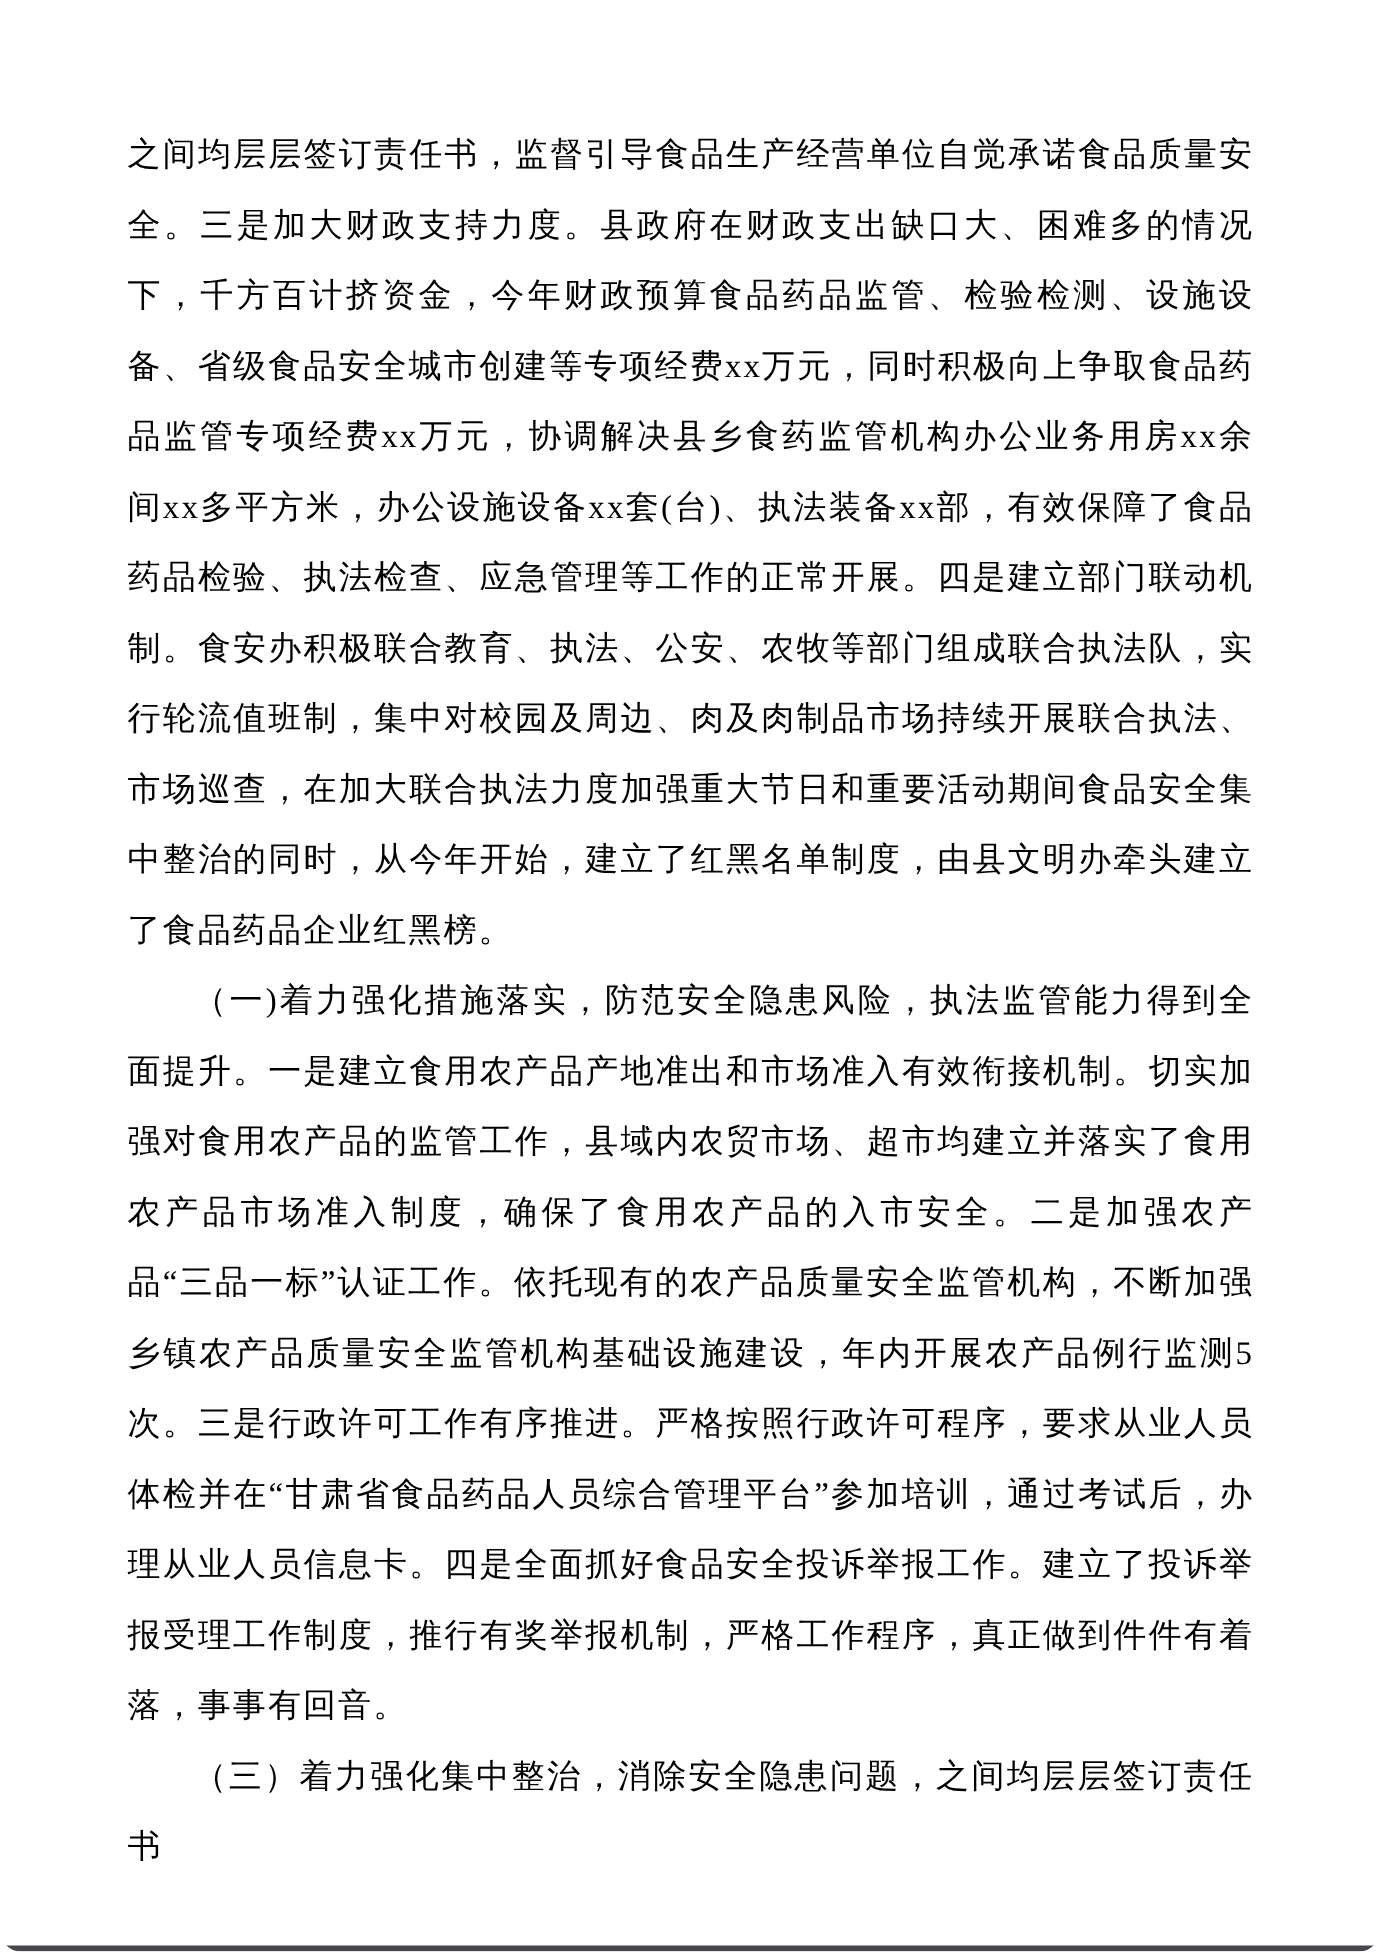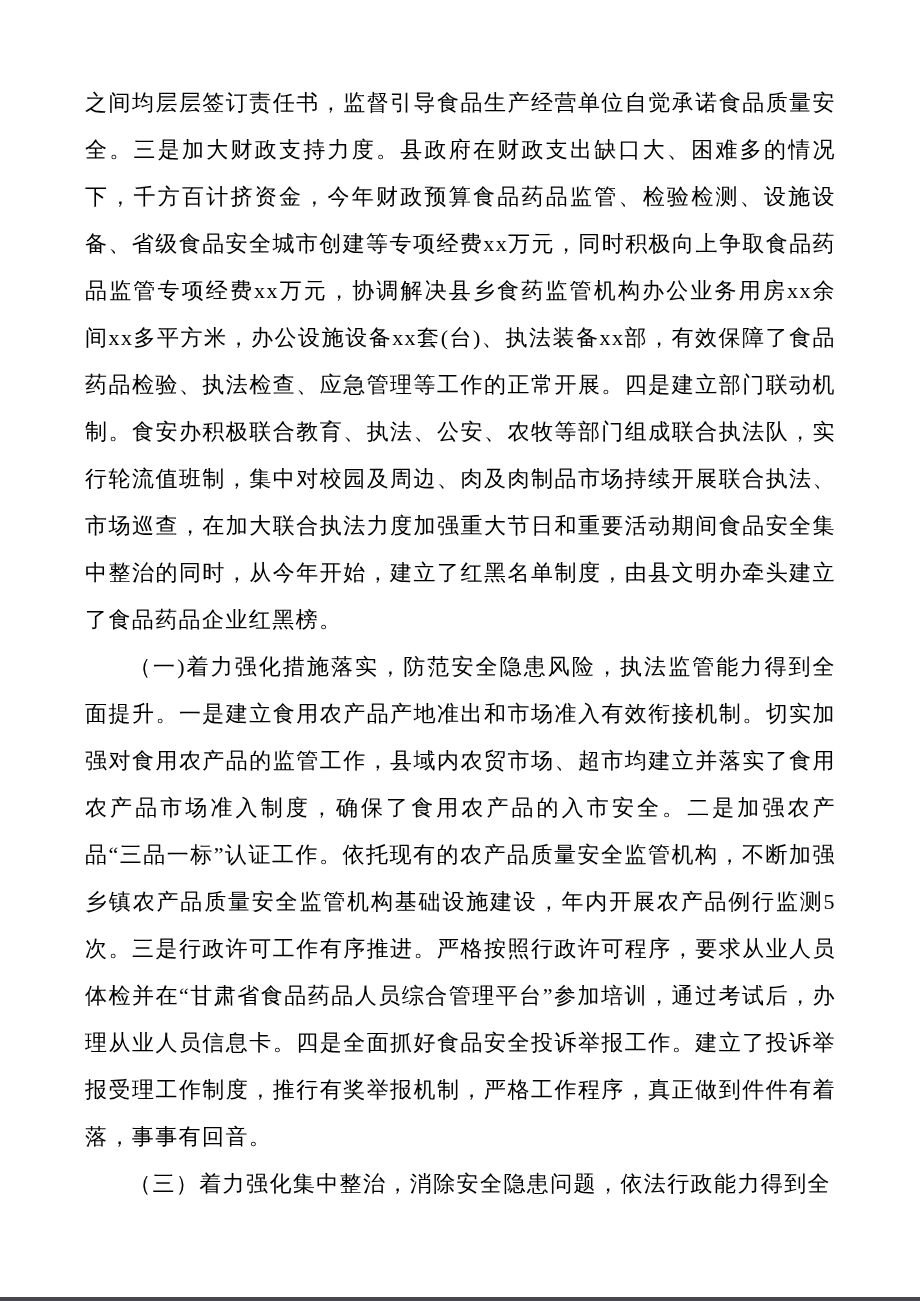--- a/index.html
+++ b/index.html
@@ -8,20 +8,21 @@
     background: #ffffff;
   }
   .page {
     position: relative;
     width: 920px;
     height: 1301px;
     background: #ffffff;
     box-sizing: border-box;
     padding: 79px 84px 16px 85px;
     overflow: hidden;
+    border-radius: 14px;
   }
   .doc-body {
     font-family: "Liberation Serif", "DejaVu Serif", serif;
     font-size: 22px;
     line-height: 47px;
     color: #000000;
     letter-spacing: 1.4px;
   }
   .para {
     margin: 0;
@@ -41,16 +42,16 @@
     background: #46464c;
   }
 </style>
 </head>
 <body>
 
 <div class="page">
   <div class="doc-body" id="paragraphs">
       <p class="para">之间均层层签订责任书，监督引导食品生产经营单位自觉承诺食品质量安全。三是加大财政支持力度。县政府在财政支出缺口大、困难多的情况下，千方百计挤资金，今年财政预算食品药品监管、检验检测、设施设备、省级食品安全城市创建等专项经费xx万元，同时积极向上争取食品药品监管专项经费xx万元，协调解决县乡食药监管机构办公业务用房xx余间xx多平方米，办公设施设备xx套(台)、执法装备xx部，有效保障了食品药品检验、执法检查、应急管理等工作的正常开展。四是建立部门联动机制。食安办积极联合教育、执法、公安、农牧等部门组成联合执法队，实行轮流值班制，集中对校园及周边、肉及肉制品市场持续开展联合执法、市场巡查，在加大联合执法力度加强重大节日和重要活动期间食品安全集中整治的同时，从今年开始，建立了红黑名单制度，由县文明办牵头建立了食品药品企业红黑榜。</p>
       <p class="para indent">（一)着力强化措施落实，防范安全隐患风险，执法监管能力得到全面提升。一是建立食用农产品产地准出和市场准入有效衔接机制。切实加强对食用农产品的监管工作，县域内农贸市场、超市均建立并落实了食用农产品市场准入制度，确保了食用农产品的入市安全。二是加强农产品“三品一标”认证工作。依托现有的农产品质量安全监管机构，不断加强乡镇农产品质量安全监管机构基础设施建设，年内开展农产品例行监测5次。三是行政许可工作有序推进。严格按照行政许可程序，要求从业人员体检并在“甘肃省食品药品人员综合管理平台”参加培训，通过考试后，办理从业人员信息卡。四是全面抓好食品安全投诉举报工作。建立了投诉举报受理工作制度，推行有奖举报机制，严格工作程序，真正做到件件有着落，事事有回音。</p>
-      <p class="para indent">（三）着力强化集中整治，消除安全隐患问题，依法行政能力得到全</p>
+      <p class="para indent">（三）着力强化集中整治，消除安全隐患问题，之间均层层签订责任书</p>
     </div>
   <div class="page-bottom-edge"></div>
 </div>
 
 </body></html>

